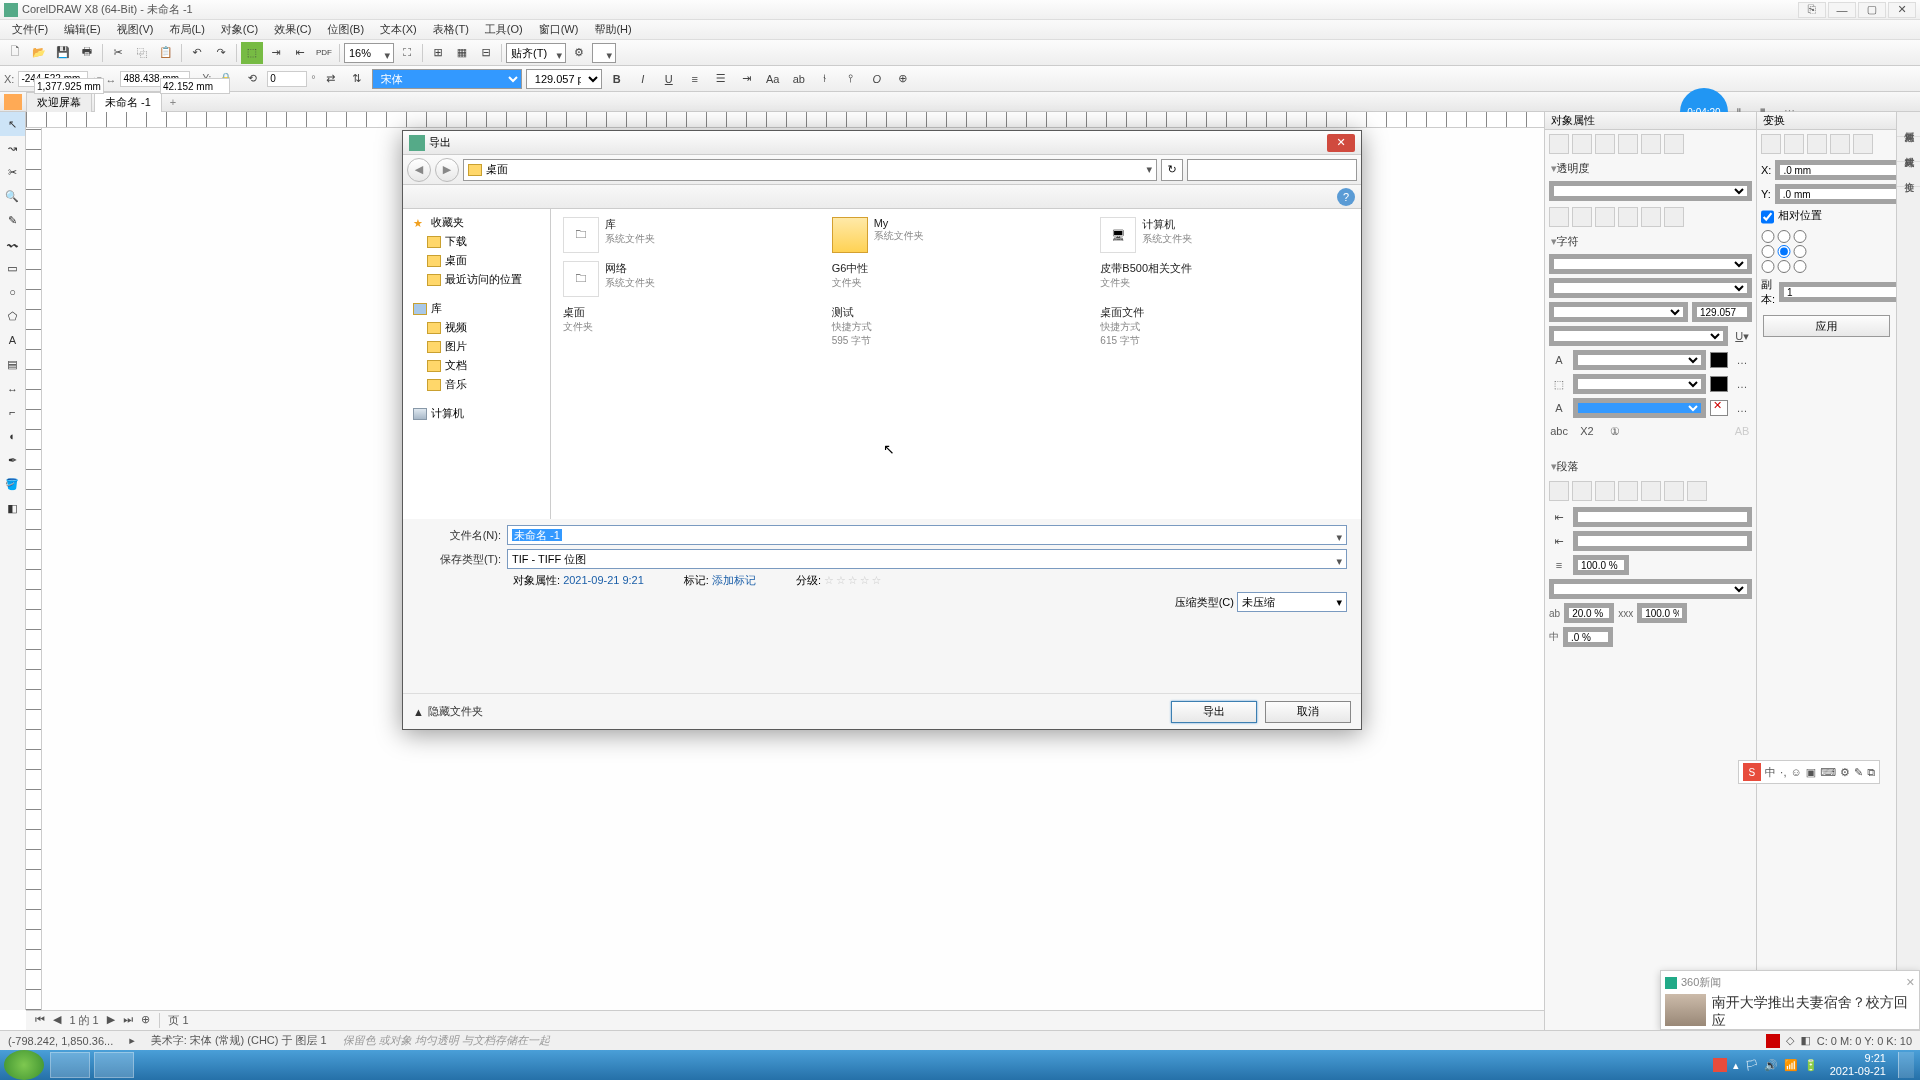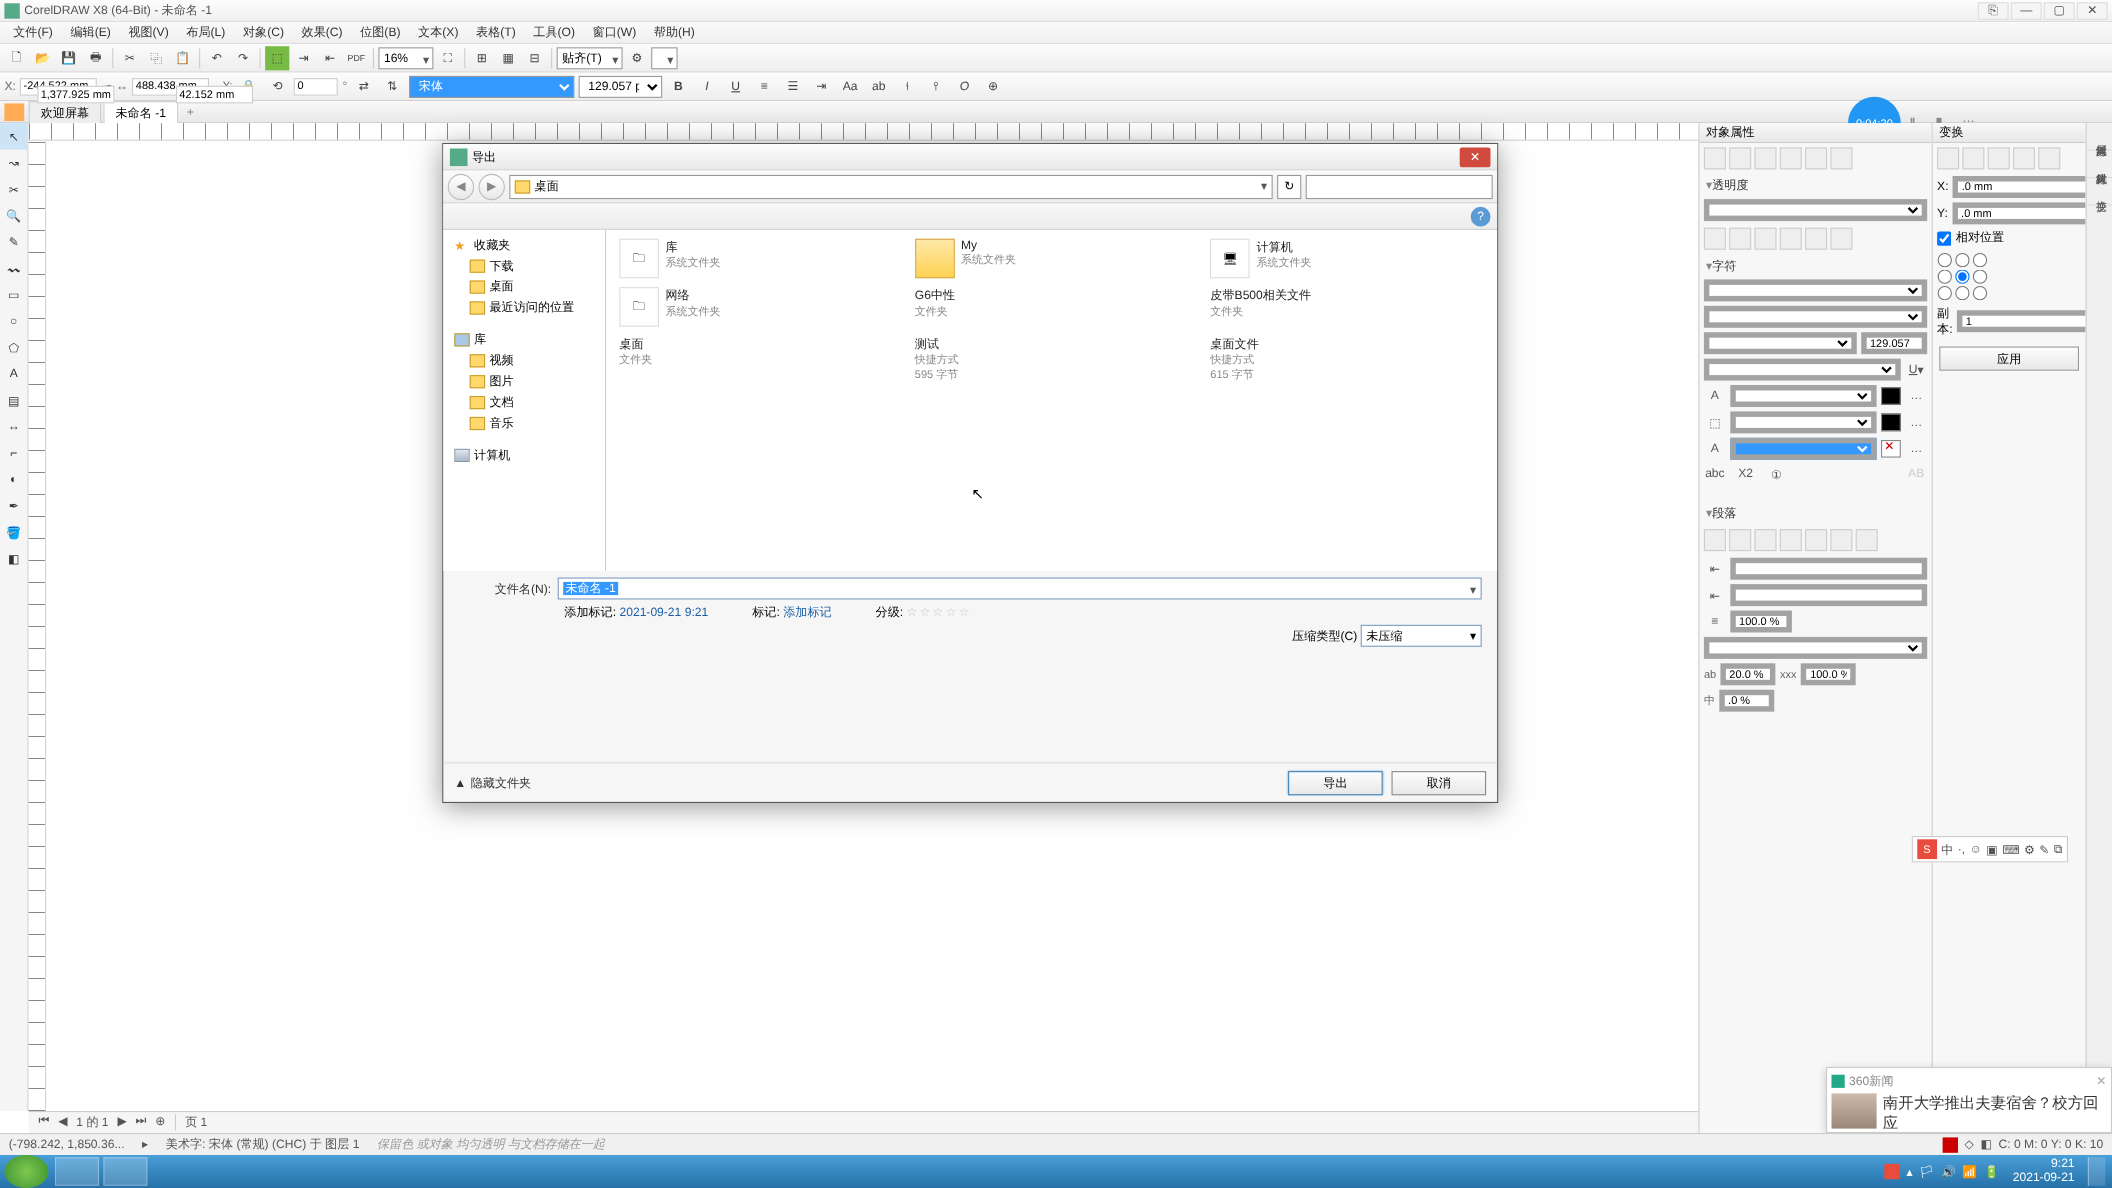--- a/index.html
+++ b/index.html
@@ -555,22 +555,26 @@
           </div>
         </div>
     </div>
   </div>
   <div class="cursor">↖</div>
   <div class="form">
     <div class="frow">
       <div class="lbl">文件名(N):</div>
       <div class="combo"><span class="sel">未命名 -1</span></div>
     </div>
+    <div class="frow">
+      <div class="lbl">保存类型(T):</div>
+      <div class="combo">TIF - TIFF 位图</div>
+    </div>
     <div class="optrow">
-      <span><span>添加标记:</span> <span style="color:#1a5ea8;">2021-09-21 9:21</span></span>
+      <span><span>对象属性:</span> <span style="color:#1a5ea8;">2021-09-21 9:21</span></span>
       <span><span>标记:</span> <span style="color:#1a5ea8;">添加标记</span></span>
       <span><span>分级:</span> <span class="stars">☆☆☆☆☆</span></span>
     </div>
     <div class="optrow" style="justify-content:flex-end;padding-left:0;">
       <span><span>压缩类型(C)</span>
         <span style="display:inline-flex;width:110px;height:20px;border:1px solid #7a9ac0;background:#fff;align-items:center;padding:0 4px;position:relative;">
           <span>未压缩</span>
             <span style="position:absolute;right:4px;">▾</span>
         </span>
       </span>

